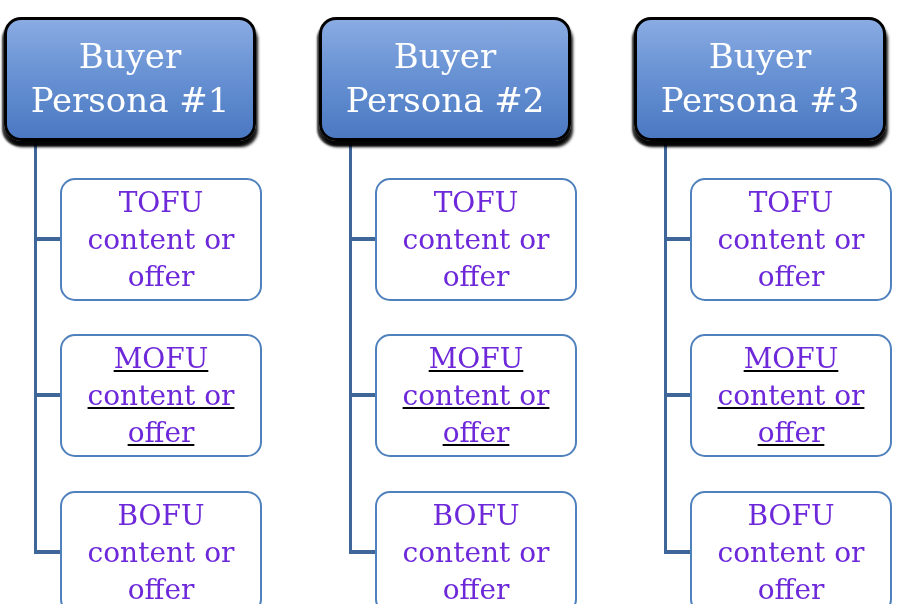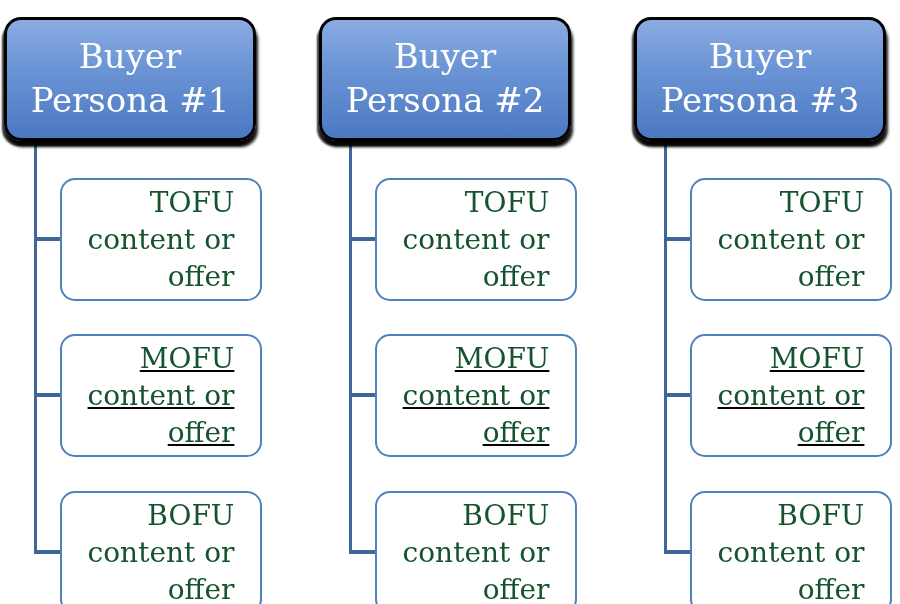--- a/index.html
+++ b/index.html
@@ -84,24 +84,24 @@
     background: #ffffff;
     display: flex;
     align-items: center;
     justify-content: center;
     z-index: 2;
   }
   .row-1 { top: 162px; }
   .row-2 { top: 318px; text-decoration: underline; }
   .row-3 { top: 475px; }
   .child-text {
-    color: #14532d;
+    color: #6d28d9;
     font-size: 28px;
     line-height: 1.33;
-    text-align: right;
+    text-align: center;
     white-space: pre-line;
   }
 </style>
 </head>
 <body>
 
 <div class="canvas">
 
   <div class="column col-1">
     <div class="trunk"></div>

